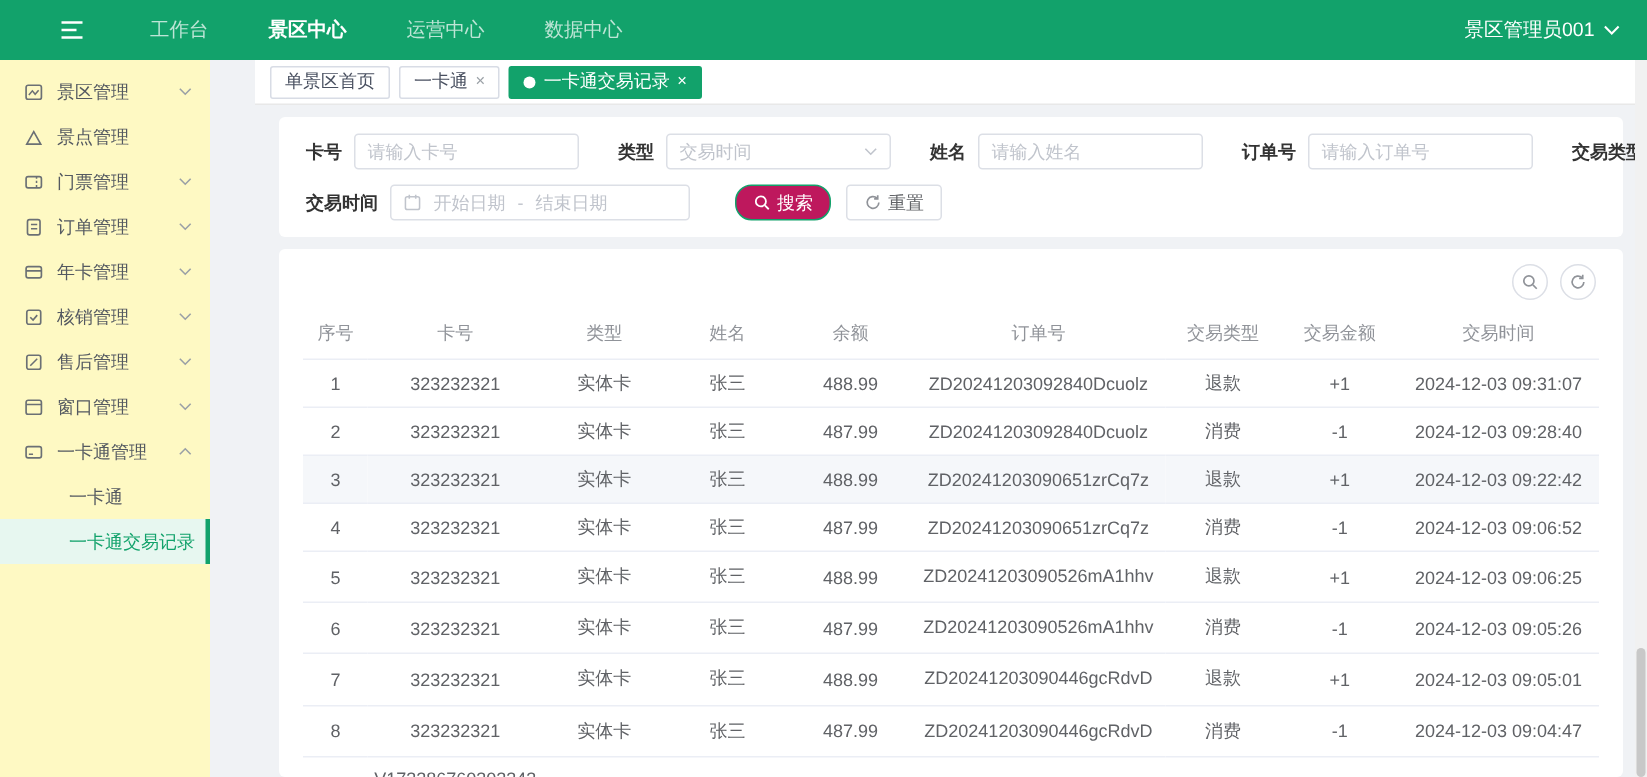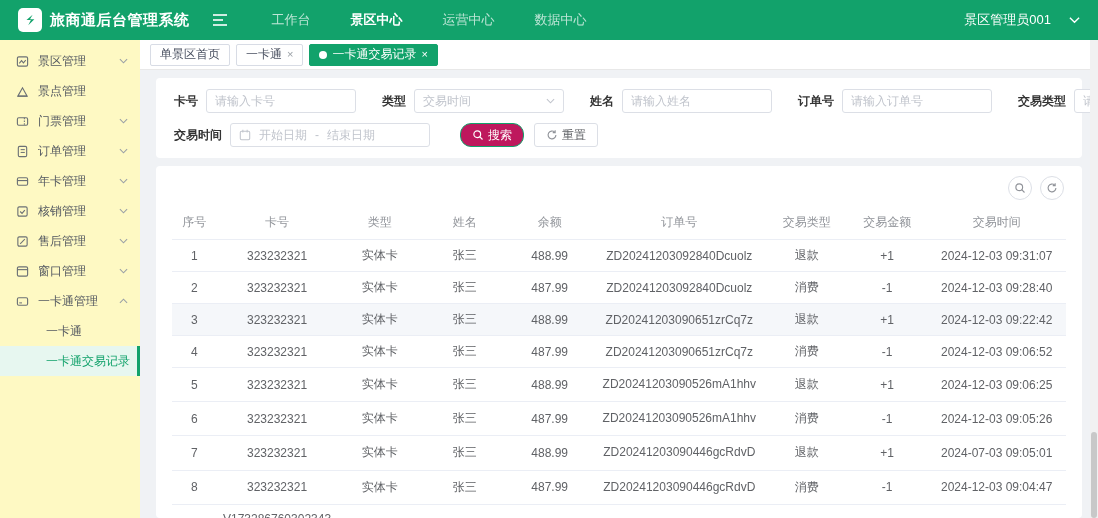--- a/index.html
+++ b/index.html
@@ -8,33 +8,33 @@
 
   
   .header { position:relative; height:40px; background:#12a26b; display:flex; align-items:center; padding:0 18px; color:#fff; z-index:5; }
   .logo-wrap { display:flex; align-items:center; gap:8px; }
   .logo-mark { width:24px; height:24px; background:#fff; border-radius:5px; display:flex; align-items:center; justify-content:center; }
   .logo-title { font-size:15px; font-weight:bold; letter-spacing:.5px; }
   .hamburger { margin-left:22px; display:flex; align-items:center; cursor:pointer; }
   .top-nav { display:flex; gap:40px; margin-left:44px; font-size:13px; }
   .top-nav .nav-item { color:rgba(255,255,255,.72); cursor:pointer; }
   .top-nav .nav-item.active { color:#fff; font-weight:bold; }
-  .user-area { margin-left:auto; display:flex; align-items:center; gap:18px; font-size:13px; cursor:pointer; }
+  .user-area { margin-left:auto; display:flex; align-items:center; gap:6px; font-size:13px; cursor:pointer; }
 
   
   .sidebar { position:absolute; left:0; top:40px; width:140px; height:478px; background:#fef9c3; padding-top:6px; }
   .side-item { height:30px; display:flex; align-items:center; padding:0 12px 0 16px; gap:9px; font-size:12px; color:#545961; cursor:pointer; }
   .side-item .lbl { flex:0 0 auto; }
   .side-item .chev { margin-left:auto; color:#9aa0a6; display:flex; }
   .side-icon { display:flex; color:#6b7075; }
   .sub-item { height:30px; display:flex; align-items:center; padding-left:46px; font-size:12px; color:#545961; cursor:pointer; }
   .sub-item.active { background:#e7f7f0; color:#12a26b; border-right:3px solid #12a26b; }
 
   
-  .main { position:absolute; left:140px; top:40px; width:958px; height:478px; display:flex; flex-direction:column; background:#f0f2f5; }
+  .main { position:absolute; left:140px; top:40px; width:958px; height:478px; display:flex; flex-direction:column; background:#f0f2f5;padding-left:30px; }
 
   .tabbar { height:30px; background:#fff; display:flex; align-items:center; gap:6px; padding:0 10px; border-bottom:1px solid #e8e8e8; flex:0 0 auto; }
   .tab { height:22px; display:flex; align-items:center; gap:5px; padding:0 9px; border:1px solid #d8dce5; background:#fff; font-size:12px; color:#495060; cursor:pointer; border-radius:2px; }
   .tab .close { font-size:11px; color:#9aa0a6; line-height:1; }
   .tab.active { background:#12a26b; border-color:#12a26b; color:#fff; }
   .tab.active .close { color:#fff; }
   .tab .dot { width:8px; height:8px; border-radius:50%; background:#fff; }
 
   .content { flex:1; padding:8px 16px 0; display:flex; flex-direction:column; gap:8px; overflow:hidden; }
 
@@ -67,28 +67,20 @@
   
   .scroll-track { position:absolute; right:0; top:40px; width:8px; height:478px; background:#f1f1f1; }
   .scroll-thumb { position:absolute; right:1px; top:392px; width:6px; height:86px; border-radius:3px; background:#c8c8c8; }
 
   svg { display:block; }
 </style>
 </head>
 <body>
 
 <div class="header">
-  <div class="logo-wrap">
-    <span class="logo-mark">
-      <svg width="14" height="14" viewBox="0 0 16 16">
-          <path d="M11 2 L4 8 L9 8 L6 14 L13 7 L8 7 Z" fill="#12a26b"></path>
-        </svg>
-    </span>
-    <span class="logo-title">旅商通后台管理系统</span>
-  </div>
   <span class="hamburger">
     <svg width="16" height="14" viewBox="0 0 16 14">
         <g stroke="#fff" stroke-width="1.6">
           <line x1="1" y1="2" x2="15" y2="2"></line>
           <line x1="1" y1="7" x2="11" y2="7"></line>
           <line x1="1" y1="12" x2="15" y2="12"></line>
         </g>
       </svg>
   </span>
   <div class="top-nav">
@@ -437,21 +429,21 @@
           </tr>
           <tr>
             <td>7</td>
               <td>323232321</td>
               <td>实体卡</td>
               <td>张三</td>
               <td>488.99</td>
               <td><span class="wrapid">ZD20241203090446gcRdvD</span></td>
               <td>退款</td>
               <td>+1</td>
-              <td class="nowrap">2024-07-03 09:05:01</td>
+              <td class="nowrap">2024-12-03 09:05:01</td>
           </tr>
           <tr>
             <td>8</td>
               <td>323232321</td>
               <td>实体卡</td>
               <td>张三</td>
               <td>487.99</td>
               <td><span class="wrapid">ZD20241203090446gcRdvD</span></td>
               <td>消费</td>
               <td>-1</td>

